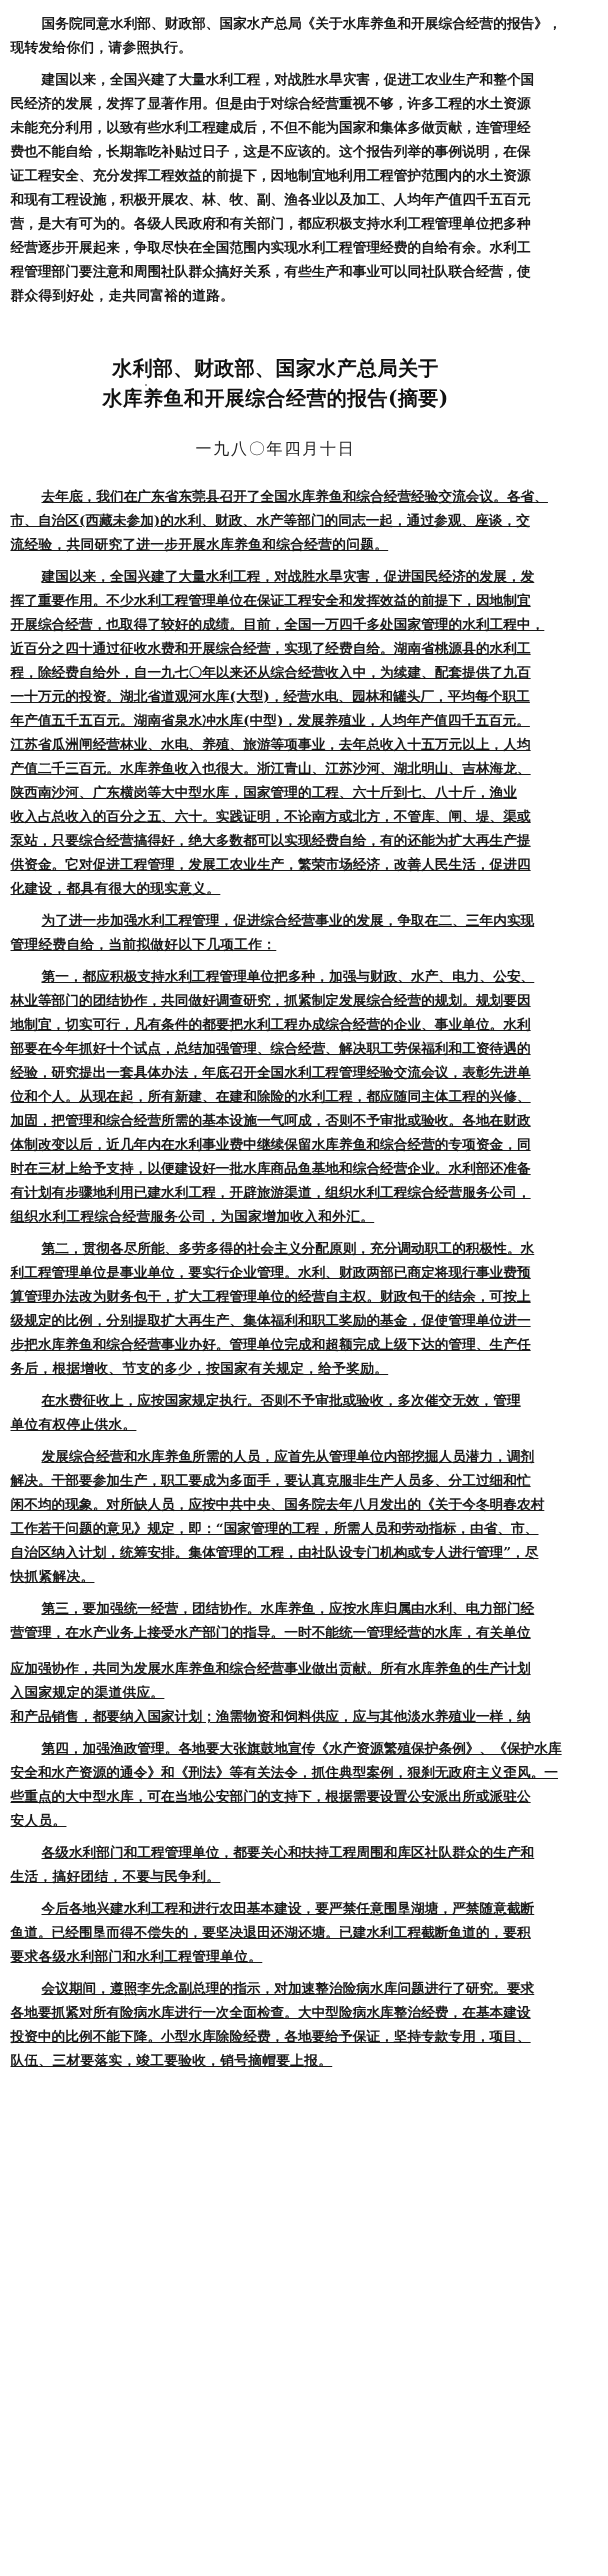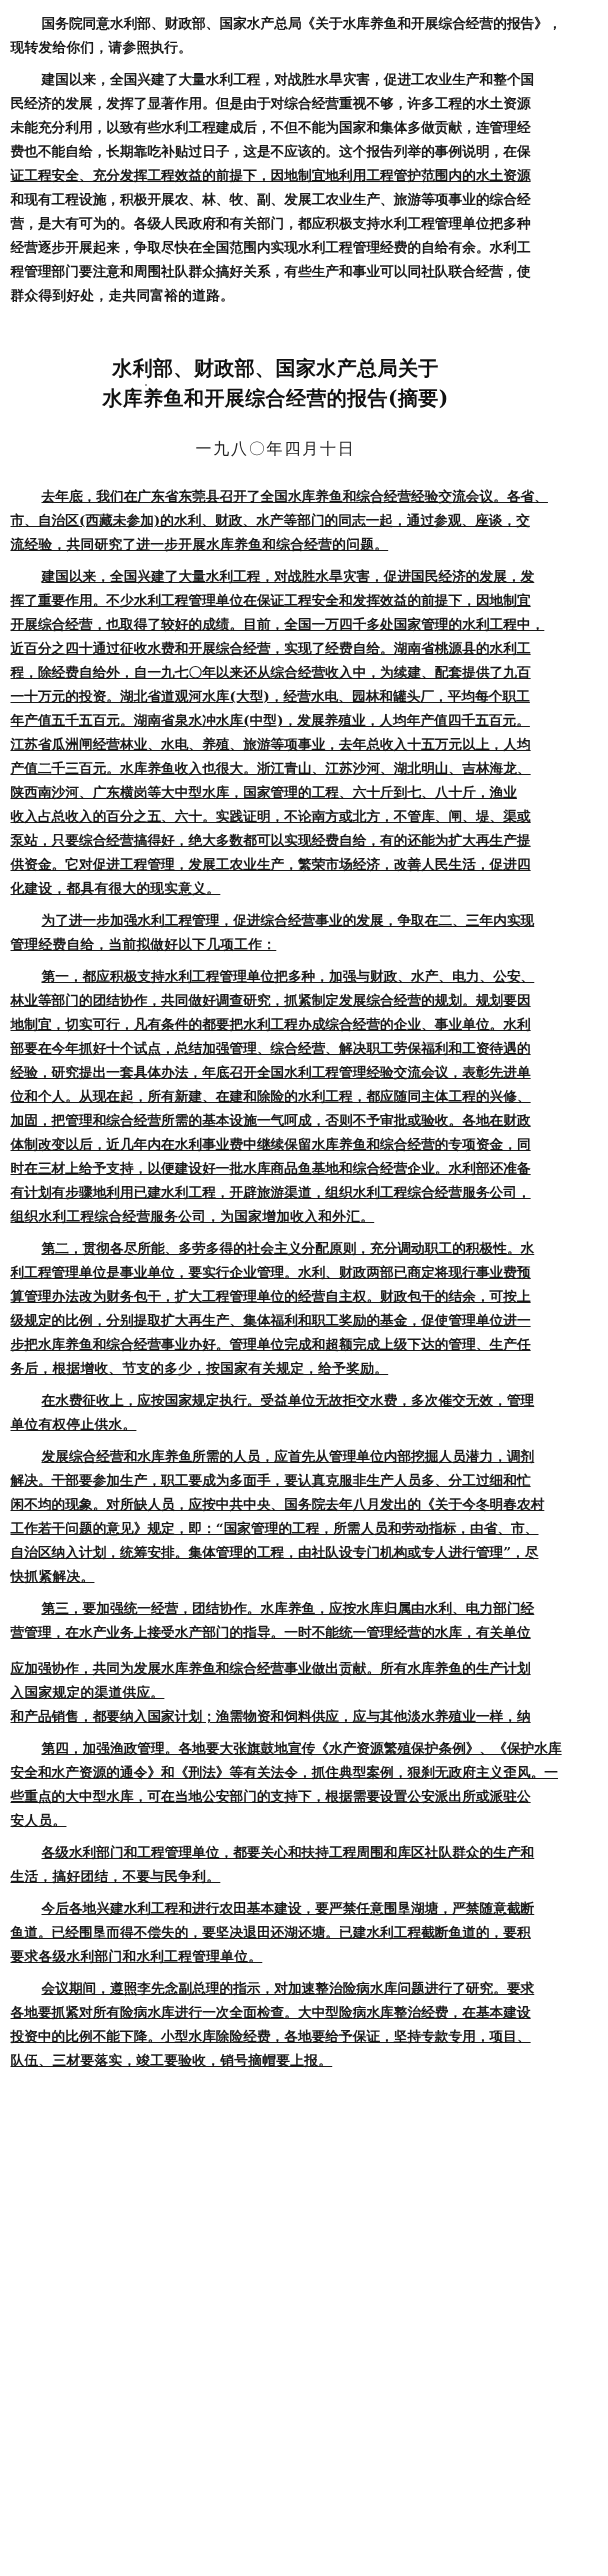--- a/index.html
+++ b/index.html
@@ -67,22 +67,22 @@
   <section id="intro">
       <p class="para indent">
         <span class="ln" style="margin-left: 0px; letter-spacing: 0px;">国务院同意水利部、财政部、国家水产总局《关于水库养鱼和开展综合经营的报告》，</span>
         <span class="ln last" style="margin-left: -31px;">现转发给你们，请参照执行。</span>
       </p>
       <p class="para indent gap-sm">
         <span class="ln" style="margin-left: 0px; letter-spacing: 0px;">建国以来，全国兴建了大量水利工程，对战胜水旱灾害，促进工农业生产和整个国</span>
         <span class="ln" style="margin-left: -31px; letter-spacing: 0px;">民经济的发展，发挥了显著作用。但是由于对综合经营重视不够，许多工程的水土资源</span>
         <span class="ln" style="margin-left: -31px; letter-spacing: 0px;">未能充分利用，以致有些水利工程建成后，不但不能为国家和集体多做贡献，连管理经</span>
         <span class="ln" style="margin-left: -31px; letter-spacing: 0px;">费也不能自给，长期靠吃补贴过日子，这是不应该的。这个报告列举的事例说明，在保</span>
-        <span class="ln" style="margin-left: -31px; letter-spacing: 0px; text-decoration: underline;">证工程安全、充分发挥工程效益的前提下，因地制宜地利用工程管护范围内的水土资源</span>
-        <span class="ln" style="margin-left: -31px; letter-spacing: 0px;">和现有工程设施，积极开展农、林、牧、副、发展工农业生产、旅游等项事业的综合经</span>
+        <span class="ln" style="margin-left: -31px; letter-spacing: 0px;">证工程安全、充分发挥工程效益的前提下，因地制宜地利用工程管护范围内的水土资源</span>
+        <span class="ln" style="margin-left: -31px; letter-spacing: 0px;">和现有工程设施，积极开展农、林、牧、副、渔各业以及加工、人均年产值四千五百元</span>
         <span class="ln" style="margin-left: -31px; letter-spacing: 0px;">营，是大有可为的。各级人民政府和有关部门，都应积极支持水利工程管理单位把多种</span>
         <span class="ln" style="margin-left: -31px; letter-spacing: 0px;">经营逐步开展起来，争取尽快在全国范围内实现水利工程管理经费的自给有余。水利工</span>
         <span class="ln" style="margin-left: -31px; letter-spacing: 0px;">程管理部门要注意和周围社队群众搞好关系，有些生产和事业可以同社队联合经营，使</span>
         <span class="ln last" style="margin-left: -31px;">群众得到好处，走共同富裕的道路。</span>
       </p>
     </section>
 
   <header class="title-block">
     <span class="title-line">水利部、财政部、国家水产总局关于</span>
     <span class="title-line">水库养鱼和开展综合经营的报告(摘要)</span>
@@ -130,21 +130,21 @@
       </p>
       <p class="para indent gap-sm">
         <span class="ln" style="margin-left: 0px; letter-spacing: 0px;">第二，贯彻各尽所能、多劳多得的社会主义分配原则，充分调动职工的积极性。水</span>
         <span class="ln" style="margin-left: -31px; letter-spacing: 0px;">利工程管理单位是事业单位，要实行企业管理。水利、财政两部已商定将现行事业费预</span>
         <span class="ln" style="margin-left: -31px; letter-spacing: 0px;">算管理办法改为财务包干，扩大工程管理单位的经营自主权。财政包干的结余，可按上</span>
         <span class="ln" style="margin-left: -31px; letter-spacing: 0px;">级规定的比例，分别提取扩大再生产、集体福利和职工奖励的基金，促使管理单位进一</span>
         <span class="ln" style="margin-left: -31px; letter-spacing: 0px;">步把水库养鱼和综合经营事业办好。管理单位完成和超额完成上级下达的管理、生产任</span>
         <span class="ln last" style="margin-left: -31px;">务后，根据增收、节支的多少，按国家有关规定，给予奖励。</span>
       </p>
       <p class="para indent gap-sm">
-        <span class="ln" style="margin-left: 0px; letter-spacing: 0px;">在水费征收上，应按国家规定执行。受益单位无故拒交水费，多次催交无效，管理</span>
+        <span class="ln" style="margin-left: 0px; letter-spacing: 0px;">在水费征收上，应按国家规定执行。否则不予审批或验收，多次催交无效，管理</span>
         <span class="ln last" style="margin-left: -31px;">单位有权停止供水。</span>
       </p>
       <p class="para indent gap-sm">
         <span class="ln" style="margin-left: 0px; letter-spacing: 0px;">发展综合经营和水库养鱼所需的人员，应首先从管理单位内部挖掘人员潜力，调剂</span>
         <span class="ln" style="margin-left: -31px; letter-spacing: 0px;">解决。干部要参加生产，职工要成为多面手，要认真克服非生产人员多、分工过细和忙</span>
         <span class="ln" style="margin-left: -31px; letter-spacing: 0px;">闲不均的现象。对所缺人员，应按中共中央、国务院去年八月发出的《关于今冬明春农村</span>
         <span class="ln" style="margin-left: -31px; letter-spacing: 0px;">工作若干问题的意见》规定，即：“国家管理的工程，所需人员和劳动指标，由省、市、</span>
         <span class="ln" style="margin-left: -31px; letter-spacing: 0px;">自治区纳入计划，统筹安排。集体管理的工程，由社队设专门机构或专人进行管理”，尽</span>
         <span class="ln last" style="margin-left: -31px;">快抓紧解决。</span>
       </p>

